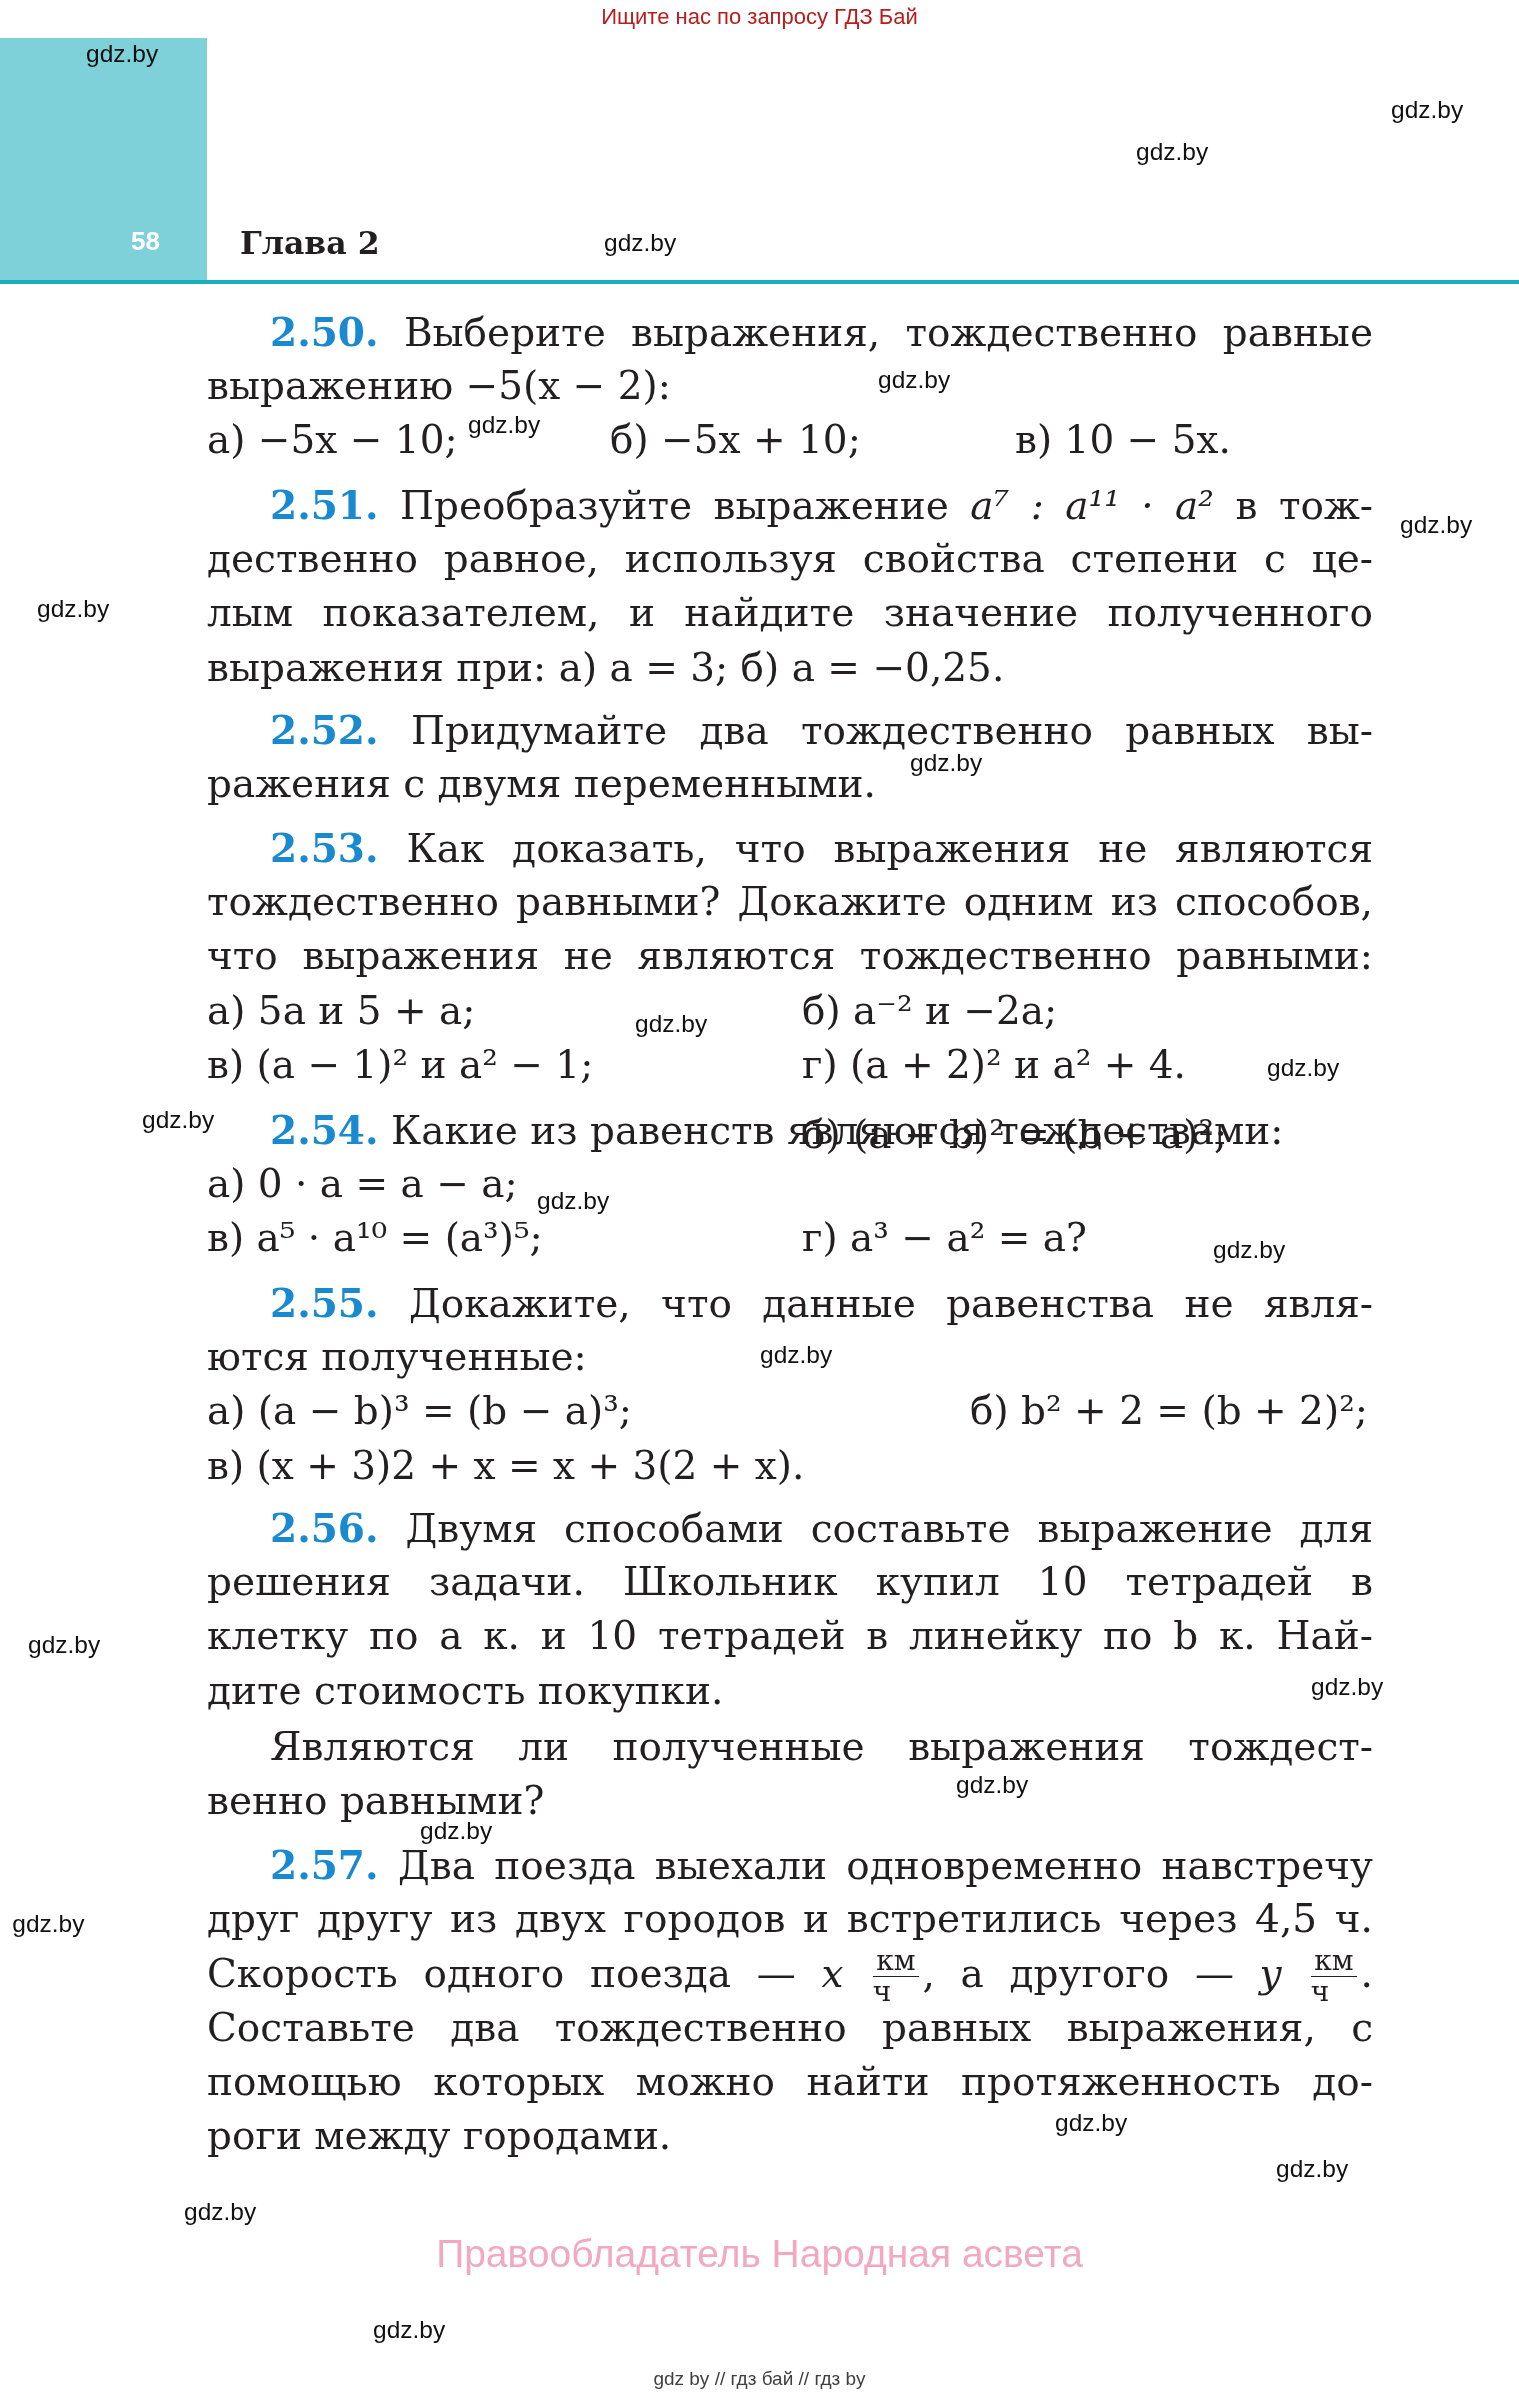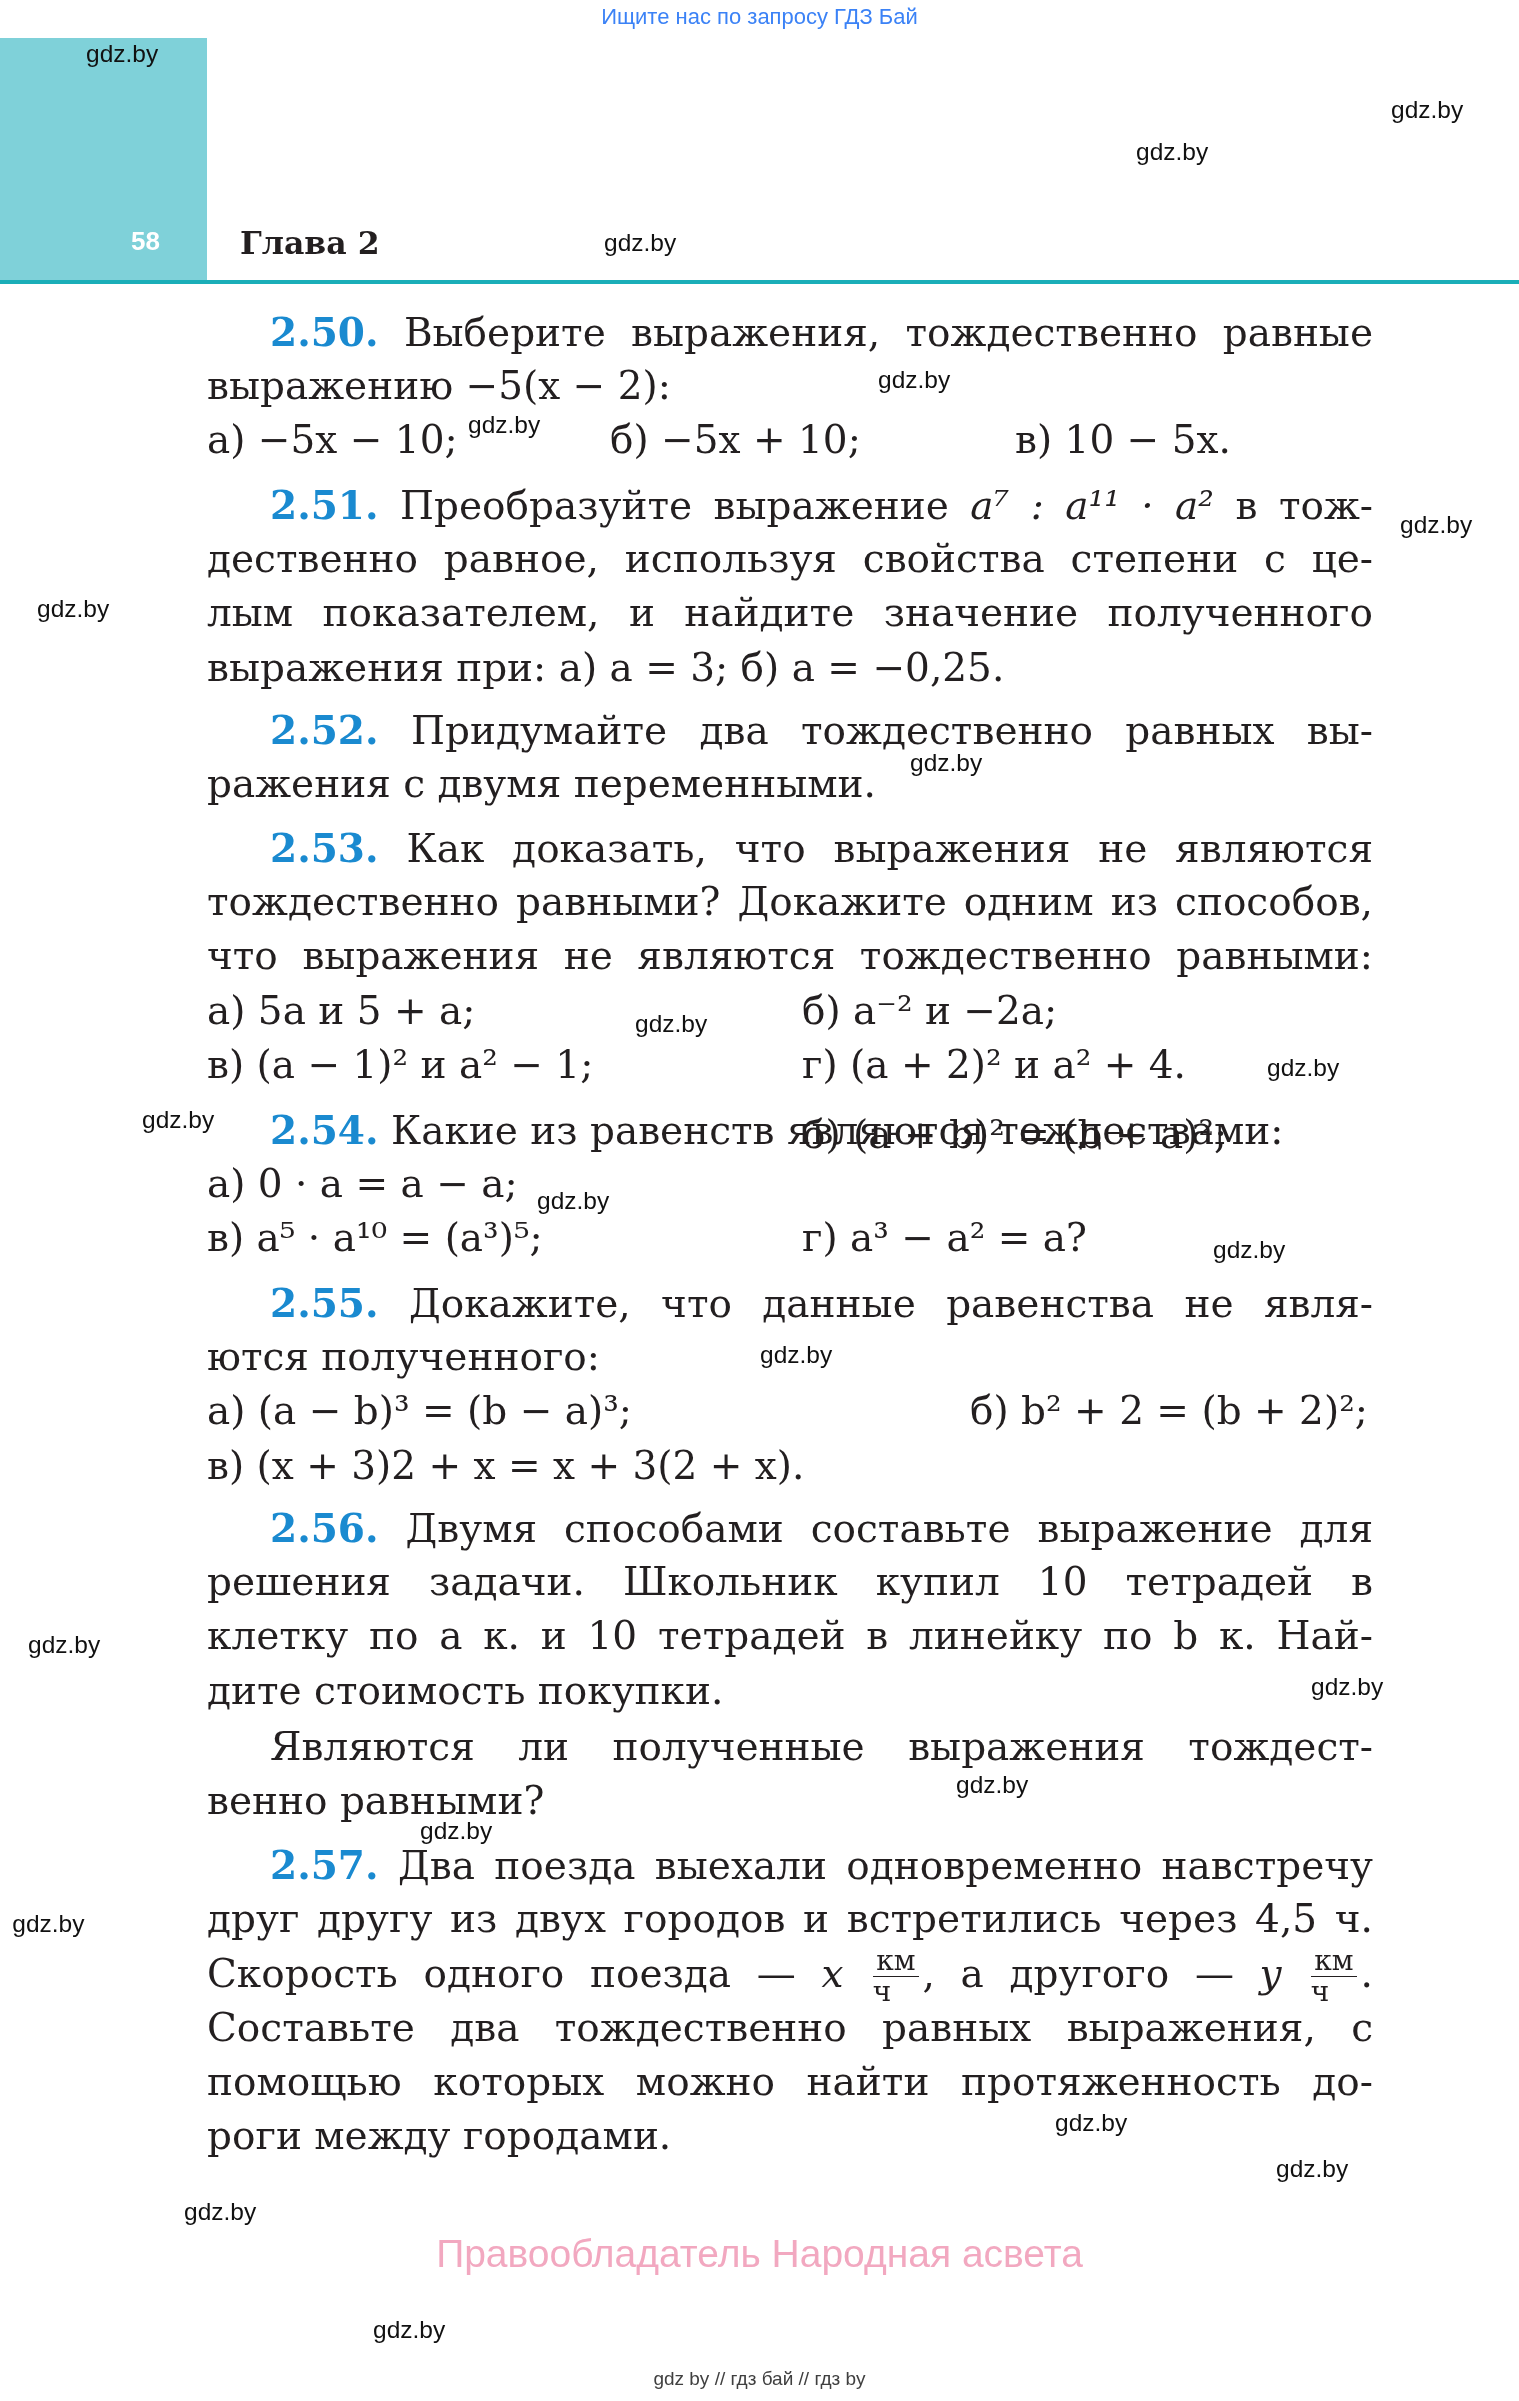--- a/index.html
+++ b/index.html
@@ -1,19 +1,19 @@
 <!DOCTYPE html>
 <html style="font-size:14px"><head>
 <meta charset="utf-8">
 <style>
   html, body { margin:0; padding:0; }
   body { width:1519px; height:2401px; position:relative; background:#ffffff; overflow:hidden;
          font-family:"DejaVu Serif","Liberation Serif",serif; color:#231f20; }
   .top-note { position:absolute; left:0; width:1519px; top:3.5px; text-align:center;
-              font-family:"Liberation Sans",sans-serif; font-size:22px; color:#3b82f6; }
+              font-family:"Liberation Sans",sans-serif; font-size:22px; color:#b91c1c; }
   .teal-block { position:absolute; left:0; top:38px; width:207px; height:243px; background:#7fd1d9; }
   .page-num { position:absolute; left:131px; top:226px; font-family:"Liberation Sans",sans-serif;
               font-weight:bold; font-size:26px; color:#ffffff; }
   .chapter { position:absolute; left:240px; top:224px; font-family:"DejaVu Serif",serif;
              font-weight:bold; font-size:31.5px; color:#231f20; }
   .rule { position:absolute; left:0; top:280px; width:1519px; height:4.4px; background:#1aaeb8; }
   .wm { position:absolute; font-family:"Liberation Sans",sans-serif; font-size:24.5px; color:#111111;
         white-space:nowrap; }
   .line { position:absolute; left:207px; width:1166px; height:54px; font-size:39px; line-height:54px;
           white-space:nowrap; font-family:"DejaVu Serif","Liberation Serif",serif; }
@@ -99,21 +99,21 @@
 <div>
   <div class="line ind" style="top:1103px;"><span class="num">2.54.</span> <span>Какие из равенств являются тождествами:</span></div>
   <div class="opt" style="left:207px;top:1157px;">а) 0 · a = a − a;</div>
   <div class="opt" style="left:802px;top:1108px;">б) (a + b)² = (b + a)²;</div>
   <div class="opt" style="left:207px;top:1211px;">в) a⁵ · a¹⁰ = (a³)⁵;</div>
   <div class="opt" style="left:802px;top:1211px;">г) a³ − a² = a?</div>
 </div>
 
 <div>
   <div class="line ind j" style="top:1276px;"><span class="num">2.55.</span> <span>Докажите, что данные равенства не явля-</span></div>
-  <div class="line" style="top:1330px;">ются полученного:</div>
+  <div class="line" style="top:1330px;">ются полученные:</div>
   <div class="opt" style="left:207px;top:1384px;">а) (a − b)³ = (b − a)³;</div>
   <div class="opt" style="left:970px;top:1384px;">б) b² + 2 = (b + 2)²;</div>
   <div class="opt" style="left:207px;top:1439px;">в) (x + 3)2 + x = x + 3(2 + x).</div>
 </div>
 
 <div>
   <div class="line ind j" style="top:1501px;"><span class="num">2.56.</span> <span>Двумя способами составьте выражение для</span></div>
   <div class="line j" style="top:1555px;">решения задачи. Школьник купил 10 тетрадей в</div>
   <div class="line j" style="top:1609px;">клетку по a к. и 10 тетрадей в линейку по b к. Най-</div>
   <div class="line" style="top:1664px;">дите стоимость покупки.</div>

